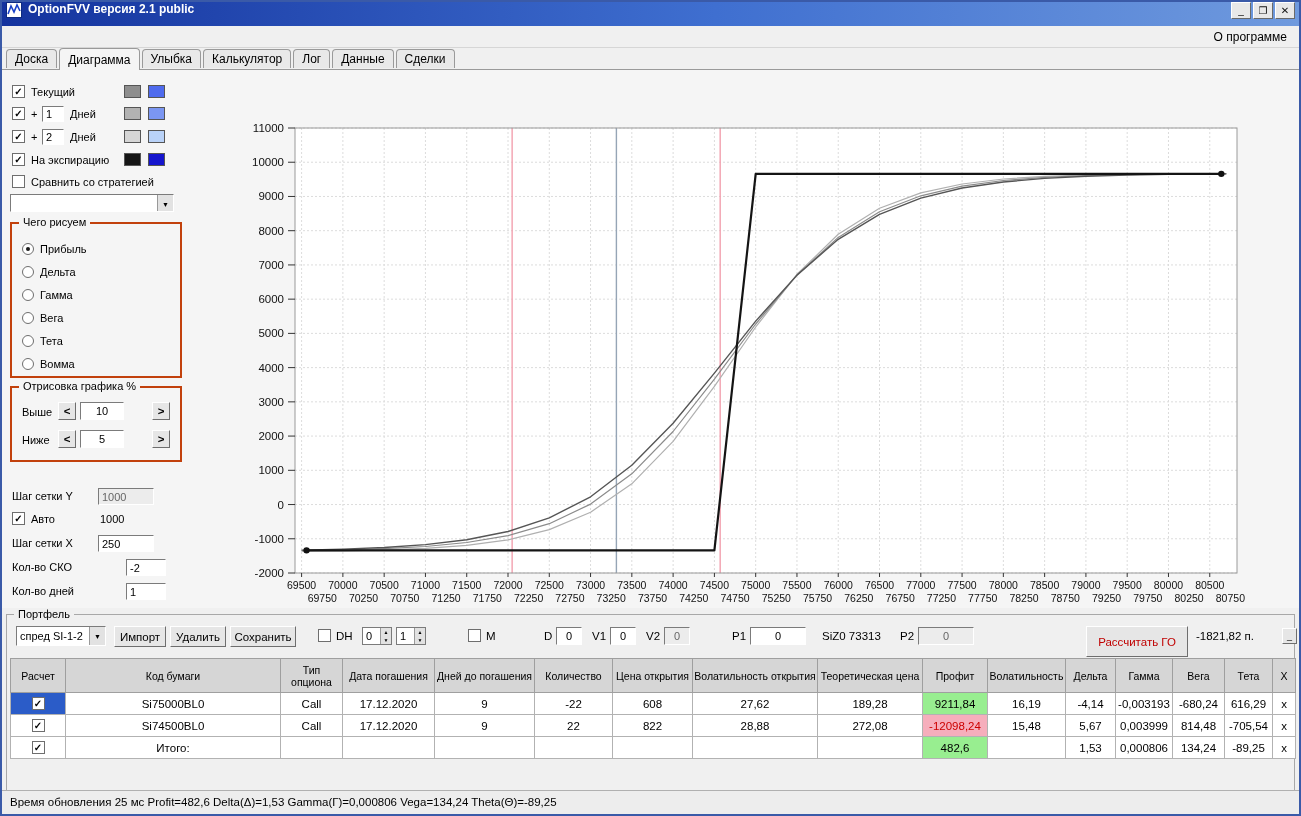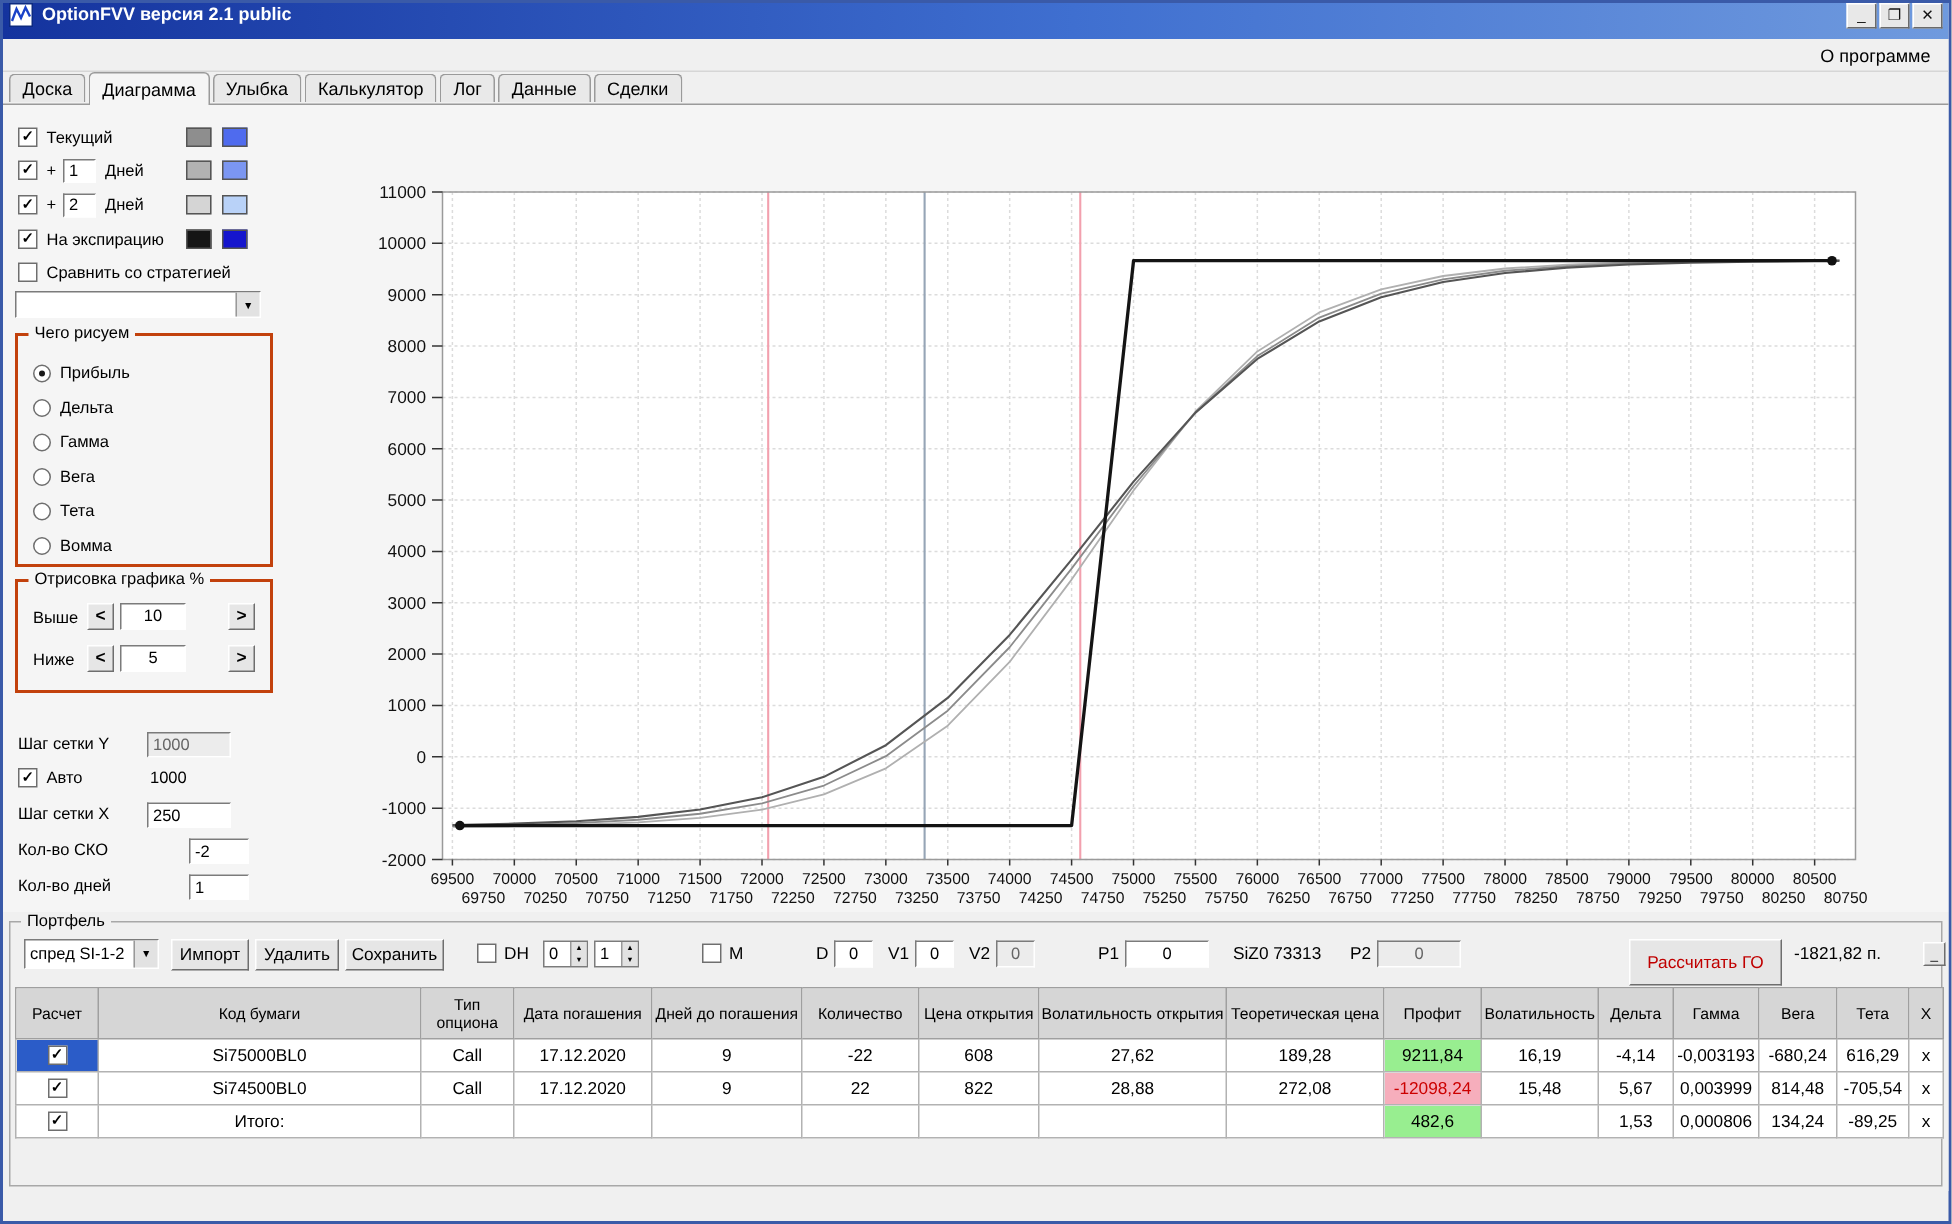--- a/index.html
+++ b/index.html
@@ -503,14 +503,17 @@
             <td>1,53</td>
             <td>0,000806</td>
             <td>134,24</td>
             <td>-89,25</td>
             <td>x</td>
           </tr>
         </tbody>
     </table>
   </div>
 
+  <div class="statusbar">
+    <span>Время обновления 25 мс  Profit=482,6 Delta(Δ)=1,53 Gamma(Г)=0,000806 Vega=134,24 Theta(Θ)=-89,25</span>
+  </div>
 
 </div>
 
 </body></html>

